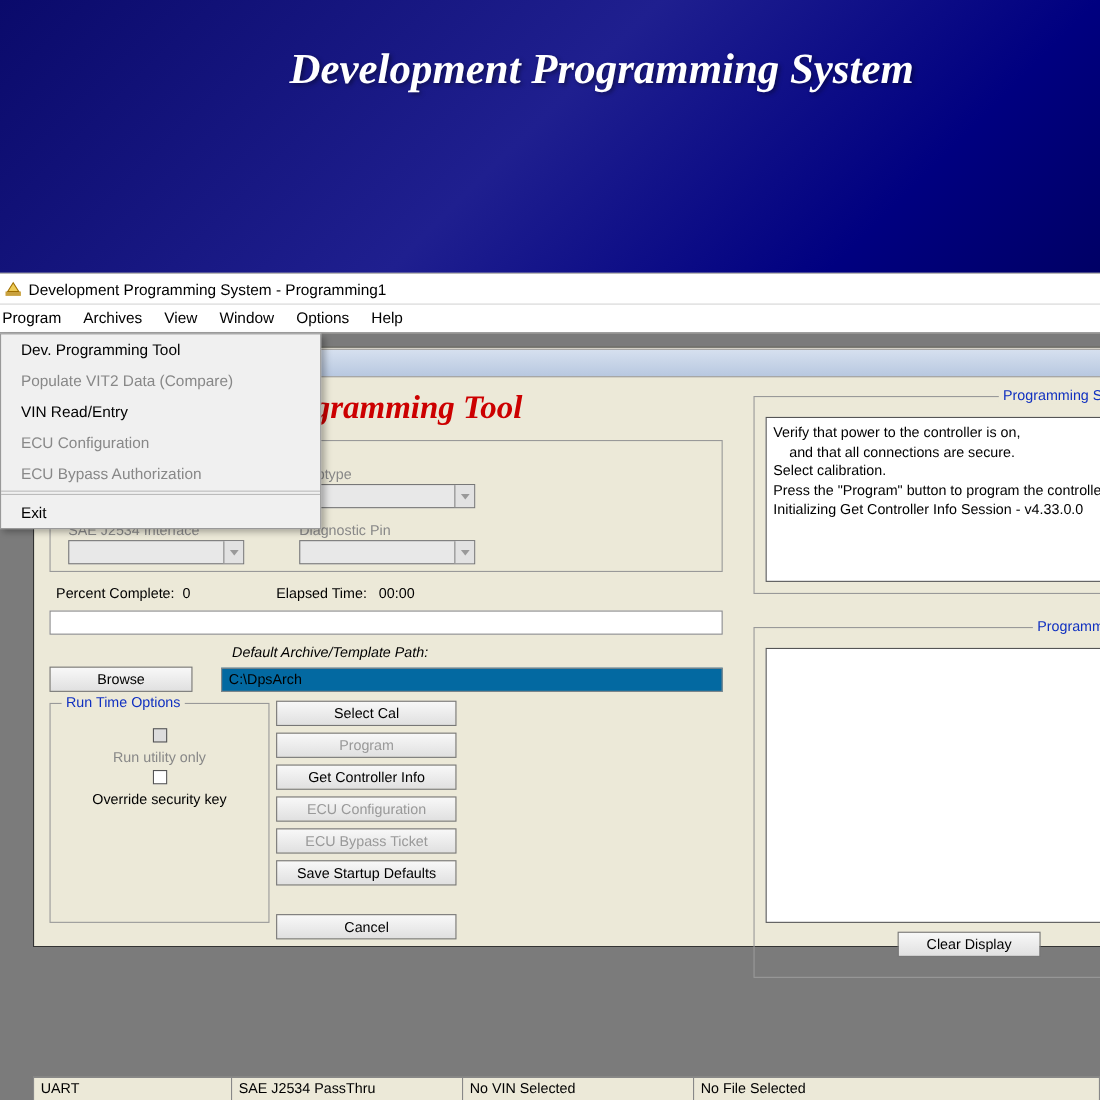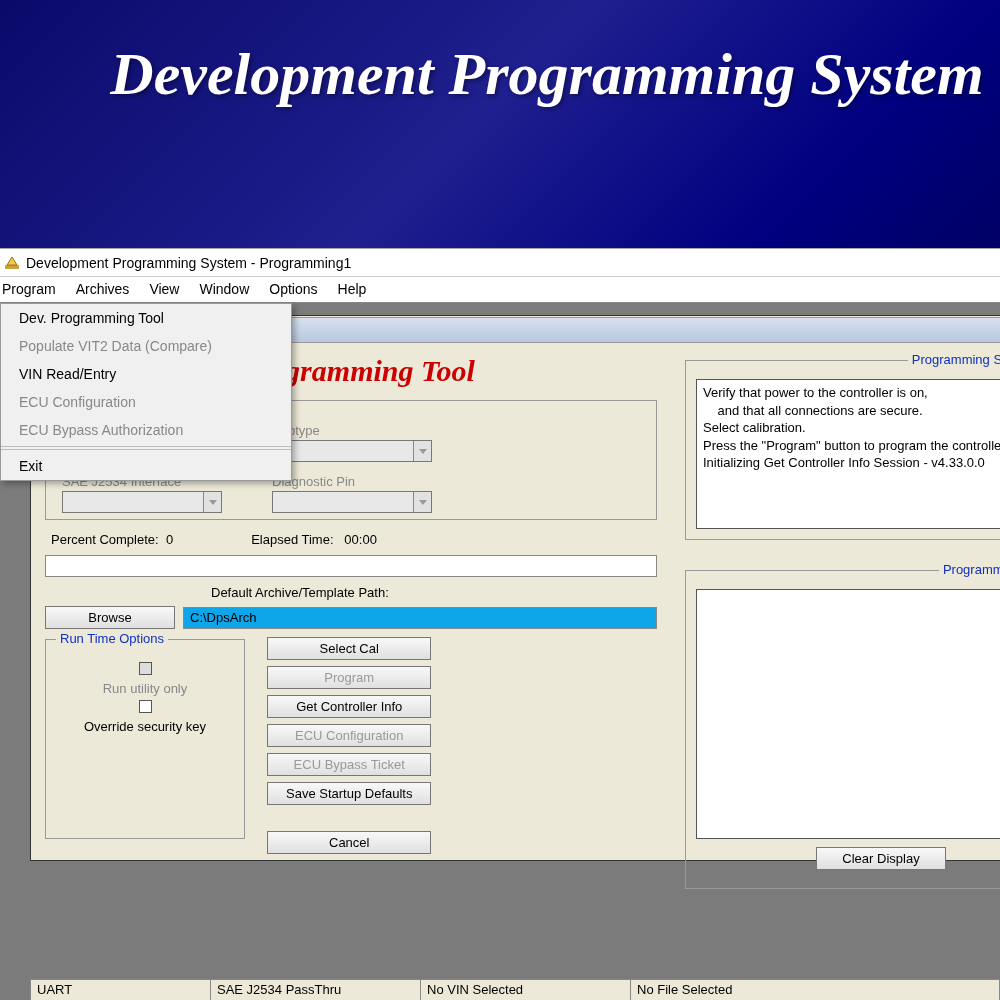--- a/index.html
+++ b/index.html
@@ -8,21 +8,21 @@
       font-family: "Segoe UI", Tahoma, sans-serif;
       font-size: 13px;
       background: linear-gradient(to bottom right, #0a0a6b, #1f1f8f 30%, #000080 50%, #000040 80%, #050530);
       overflow: hidden;
       position: relative;
     }
     .banner {
       color: #fff;
       font-style: italic;
       font-weight: bold;
-      font-size: 60px;
+      font-size: 39px;
       font-family: "Times New Roman", serif;
       text-align: center;
       padding: 40px 0 50px 94px;
       text-shadow: 2px 2px 4px rgba(0,0,0,.4);
     }
     .app-window {
       position: absolute;
       top: 248px; left: 0;
       width: 1000px;
       background: #ece9d8;
@@ -128,36 +128,36 @@
     .combo.disabled { background: #e8e8e8; }
     .combo-text { flex:1; padding: 2px 4px; font-size:13px; overflow:hidden;}
     .combo-btn { width: 18px; background:#e2e2e2; border-left:1px solid #888; display:flex;align-items:center;justify-content:center;}
     .tri-down { width:0;height:0;border-left:4px solid transparent;border-right:4px solid transparent;border-top:5px solid #333;}
     .combo.disabled .tri-down{border-top-color:#999;}
     .proto-row { display:flex; gap: 50px; padding: 4px 0 8px 6px;}
     .status-line { display:flex; gap: 78px; padding: 6px 10px;}
     .progress-empty {
       height: 22px; border:1px solid #888; background:#fff; margin: 2px 4px 8px 4px;
     }
-    .path-row { display:flex; align-items:center; gap:8px; padding: 4px 4px;}
+    .path-row { display:flex; align-items:center; gap:26px; padding: 4px 4px;}
     .btn {
       background: linear-gradient(#f8f8f8,#e0e0e0);
       border: 1px solid #777;
       padding: 3px 18px;
       font-size: 13px;
       min-width: 130px;
       text-align:center;
       cursor: default;
     }
     .btn.disabled { color:#999; }
     .textinput {
-      background:#0ea5e9; border:1px solid #888; height:22px; padding:2px 6px; font-size:13px;
+      background:#0369a1; border:1px solid #888; height:22px; padding:2px 6px; font-size:13px;
       flex:1;
     }
-    .lower-row { display:flex; gap:18px; align-items:flex-start;}
+    .lower-row { display:flex; gap:2px; align-items:flex-start;}
     .runtime-box { width:200px; }
     .check-line{ display:flex; align-items:center; gap:6px; margin:4px 0; font-size:13px;flex-direction:column;}
     .check-line.disabled { color:#888;}
     .checkbox { width:13px;height:13px;border:1px solid #555;background:#fff;}
     .checkbox.disabled{background:#ddd;}
     .btn-stack { display:flex;flex-direction:column; gap:6px; padding-top:4px;}
     .btn-stack .btn { min-width:155px;}
     .right-pane {
       position:absolute; left: 650px; top: 44px; width: 400px;
     }
@@ -168,21 +168,21 @@
     .sequence-box { height: 150px; }
     .data-box { height: 250px; }
     .clear-btn-row { display:flex; justify-content:center; padding:8px 0;}
     .statusbar {
       position:absolute; left:30px; bottom:0; width:970px; height:24px;
       display:flex; background:#ece9d8;
     }
     .statusbar .cell { border:1px solid #888; padding:2px 6px; font-size:13px; border-right:none;}
     .statusbar .cell:last-child{border-right:1px solid #888;}
     .sb1{width:180px;} .sb2{width:210px;} .sb3{width:210px;} .sb4{flex:1;}
-    .path-label { font-size:13px; padding-bottom:2px; padding-left: 170px;}
+    .path-label { font-size:13px; padding-bottom:2px; padding-left: 170px; font-style: italic;}
   </style>
 </head>
 <body>
 
 <div class="banner">Development Programming System</div>
 
 <div class="app-window">
   <div class="titlebar">
     <span class="app-icon">
       <svg viewBox="0 0 16 16">

